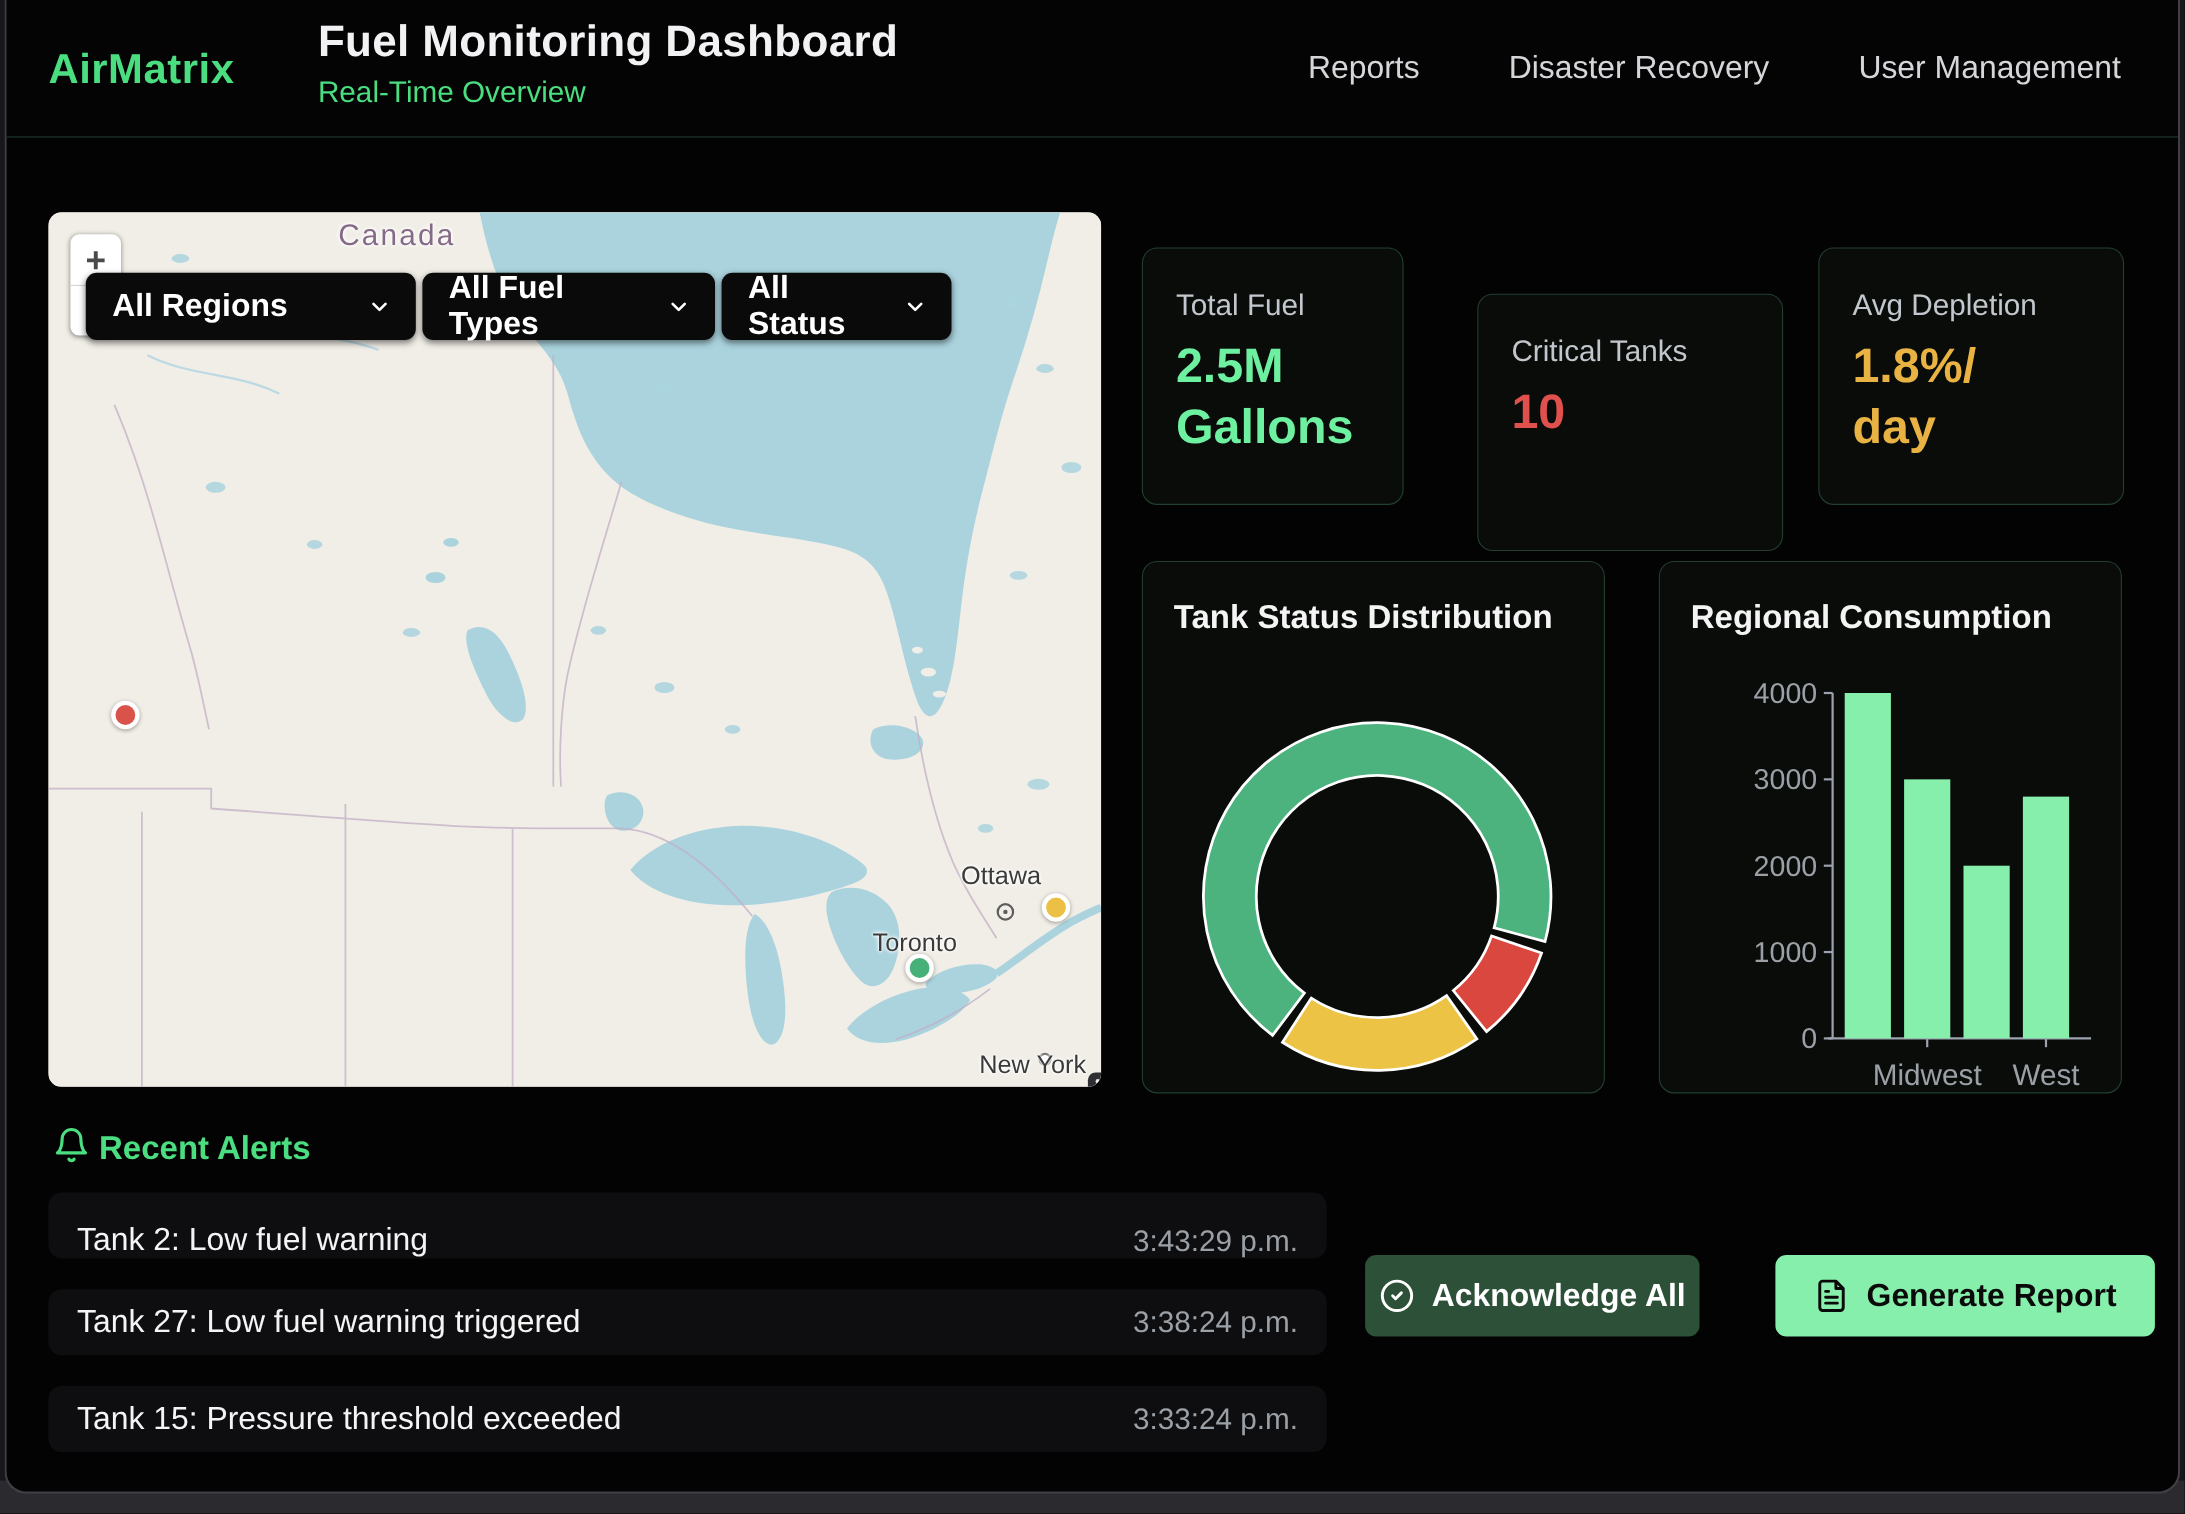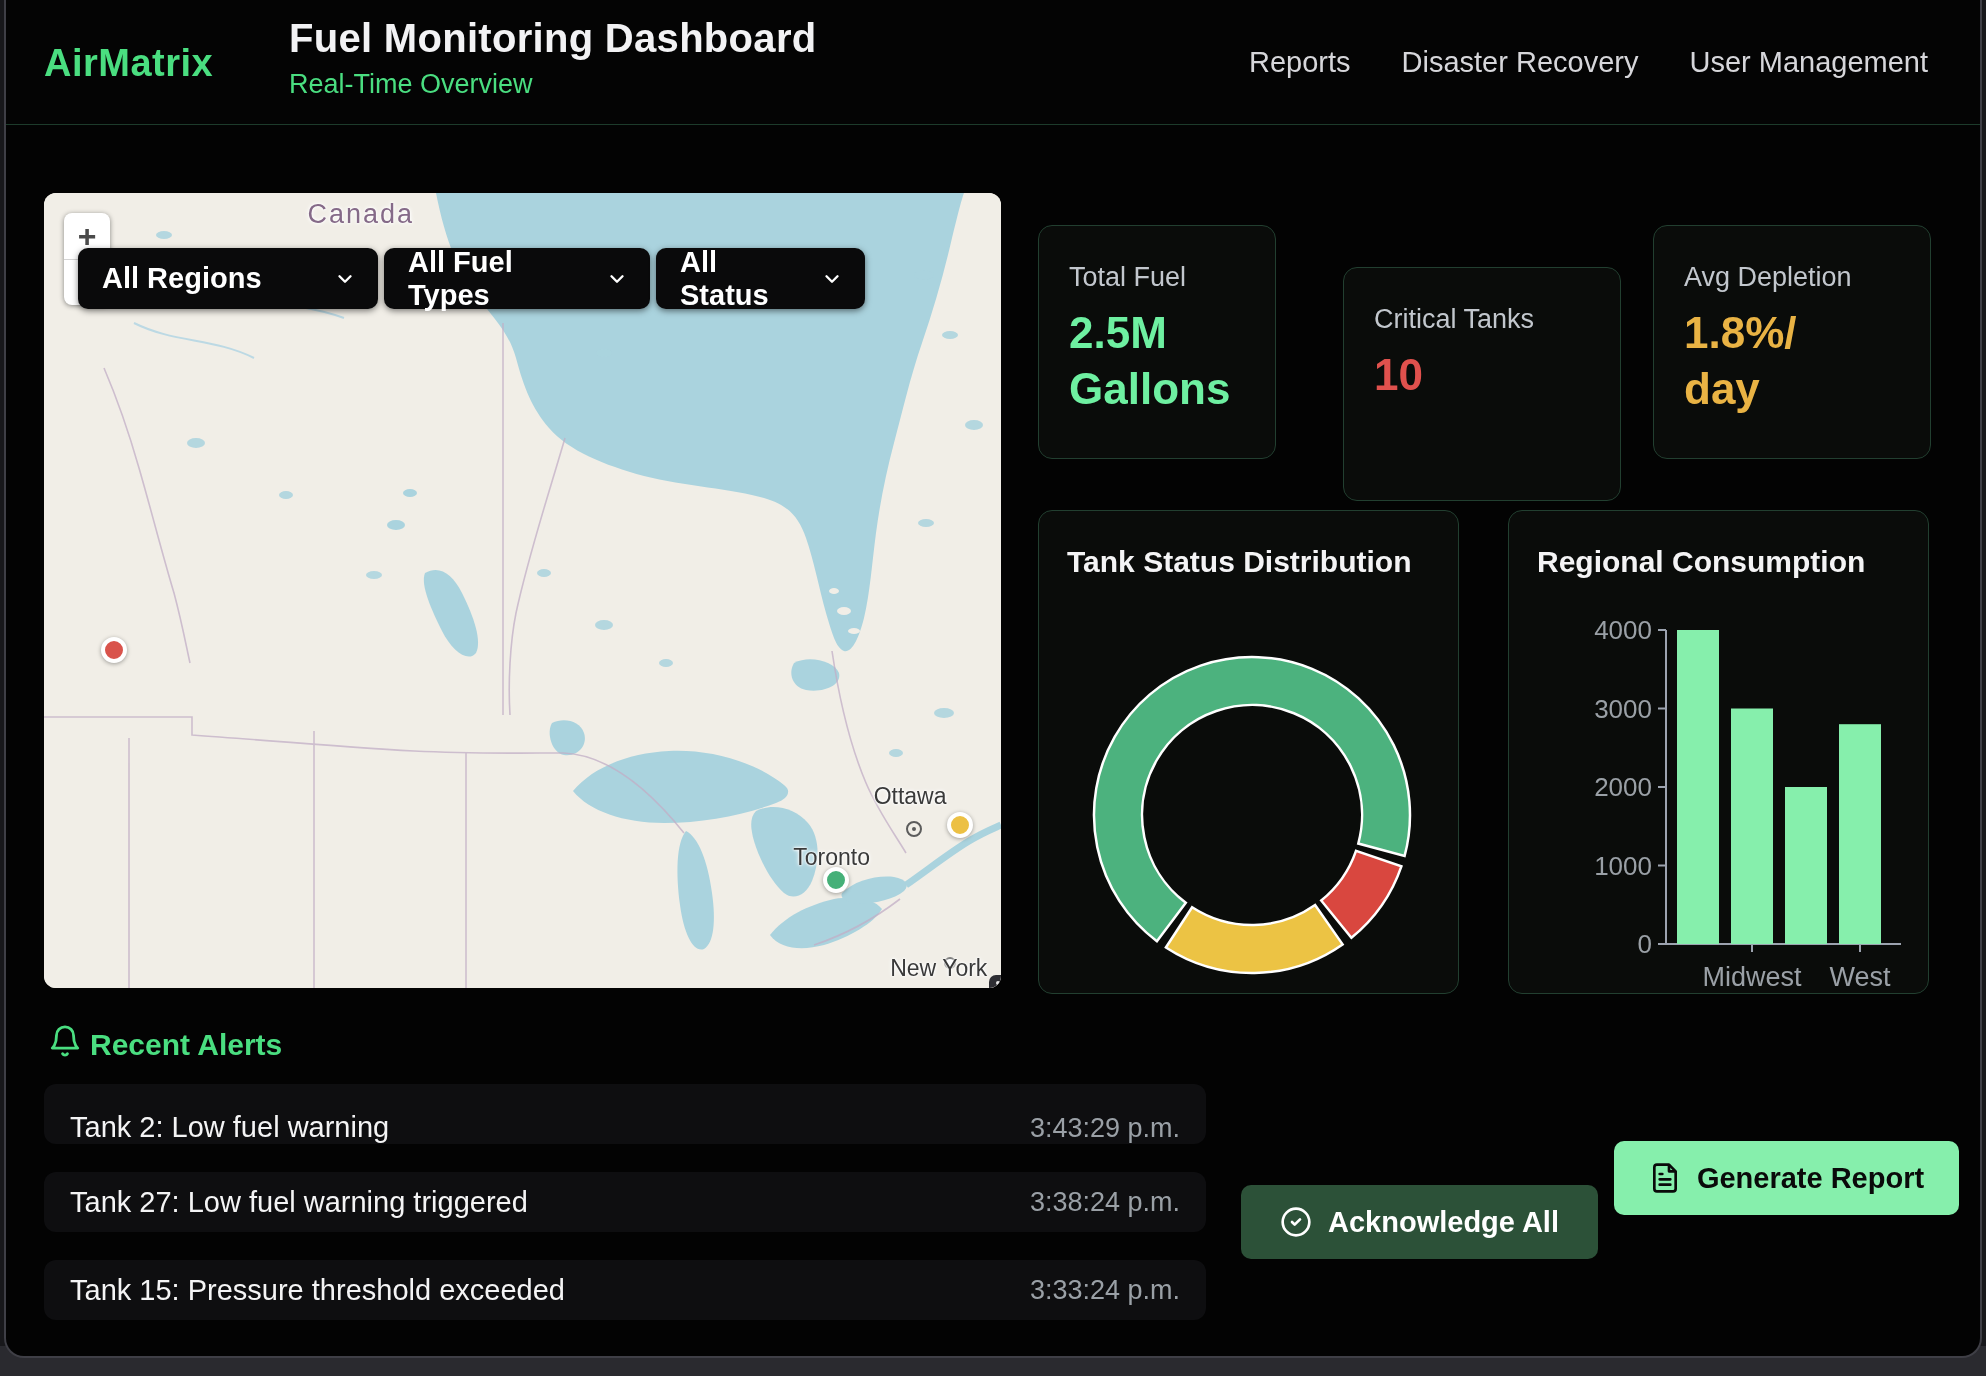--- a/index.html
+++ b/index.html
@@ -11,21 +11,21 @@
   .app { position:absolute; left:4px; right:4px; top:0; bottom:18px; background:#030303;
          border:2px solid #3f3f46; border-top:none; border-radius:0 0 20px 20px; overflow:hidden; }
 
   
   .header { position:absolute; left:0; right:0; top:0; height:125px; background:#040404;
             border-bottom:1px solid #1d3b2b; display:flex; align-items:center; }
   .brand { position:absolute; left:38px; top:42px; font-size:38px; font-weight:bold; color:#4ade80; letter-spacing:.5px; }
   .title-block { position:absolute; left:283px; top:16px; }
   .page-title { font-size:40px; font-weight:bold; color:#f2f2f4; letter-spacing:.3px; }
   .page-subtitle { margin-top:8px; font-size:27px; color:#4ade80; }
-  .nav { position:absolute; right:52px; top:0; height:125px; display:flex; align-items:center; gap:51px; }
+  .nav { position:absolute; right:52px; top:0; height:125px; display:flex; align-items:center; gap:81px; }
   .nav-item { font-size:29px; color:#d6d6da; cursor:pointer; white-space:nowrap; }
 
   
   .map-panel { position:absolute; left:38px; top:193px; width:957px; height:795px;
                border-radius:12px; overflow:hidden; background:#f1eee7; }
   .map-panel svg.basemap { position:absolute; inset:0; width:100%; height:100%; display:block; }
 
   .zoom-ctl { position:absolute; left:20px; top:20px; width:46px; background:#fff; border-radius:8px;
               box-shadow:0 1px 5px rgba(0,0,0,.45); overflow:hidden; z-index:2; }
   .zoom-btn { width:46px; height:46px; display:flex; align-items:center; justify-content:center;
@@ -68,21 +68,21 @@
   
   .alerts-title { position:absolute; left:84px; top:1028px; font-size:30px; font-weight:bold; color:#4ade80; }
   .bell { position:absolute; left:42px; top:1024px; }
   .alert-row { position:absolute; left:38px; width:1162px; height:60px; background:#0e0e10; border-radius:12px;
                display:flex; align-items:center; justify-content:space-between; padding:0 26px; }
   .alert-msg { font-size:29px; color:#f4f4f5; }
   .alert-time { font-size:27px; color:#9aa0a6; }
 
   .btn { position:absolute; top:1141px; height:74px; border-radius:10px; display:flex; align-items:center;
          justify-content:center; gap:16px; font-size:29px; font-weight:bold; cursor:pointer; border:none; }
-  .btn-ack { left:1235px; width:357px; background:#2c5138; color:#fff;margin-top:44px; }
+  .btn-ack { left:1235px; width:304px; background:#2c5138; color:#fff; }
   .btn-report { left:1608px; width:345px; background:#86efac; color:#0a0a0a; }
 </style>
 </head>
 <body>
 
 <div id="root">
   <div class="bottom-strip"></div>
 
   <div class="app">
 

